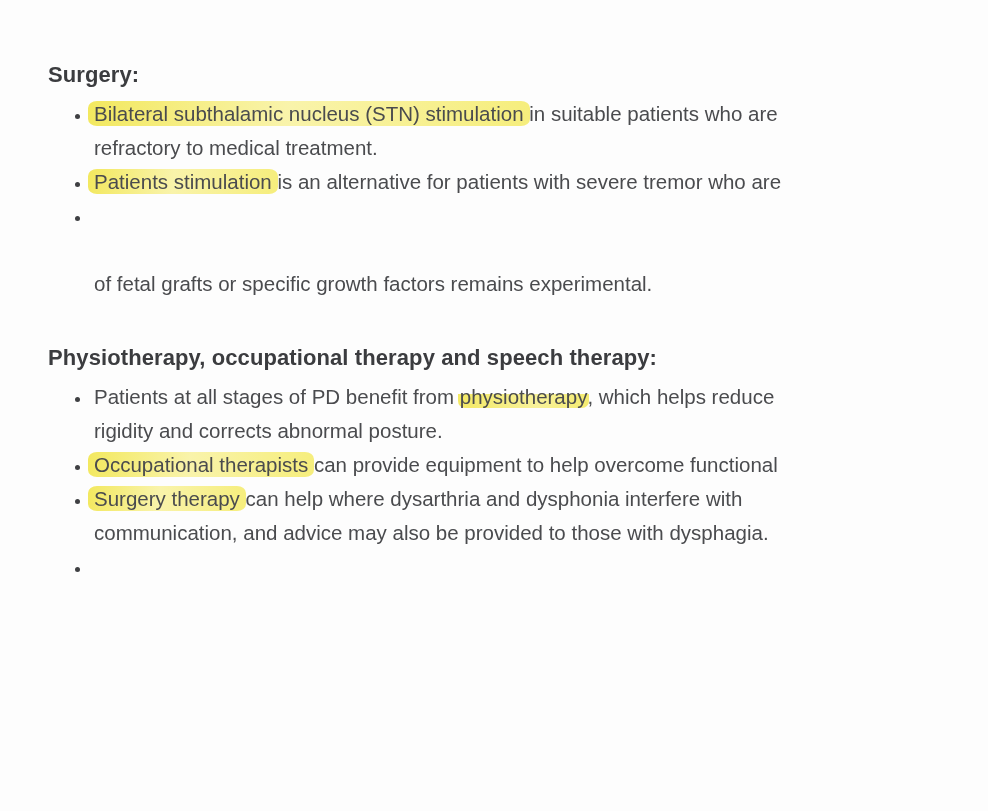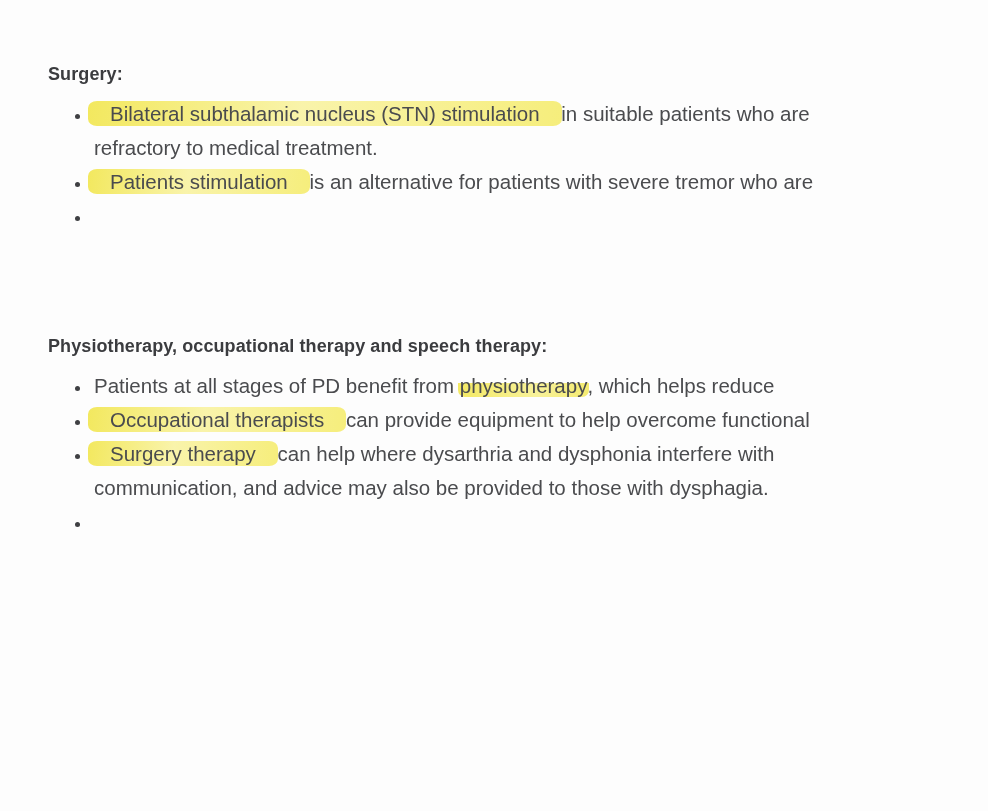--- a/index.html
+++ b/index.html
@@ -12,29 +12,29 @@
     width: 988px;
     height: 811px;
     overflow: hidden;
     background: #fdfdfd;
     font-family: "Liberation Sans", "DejaVu Sans", sans-serif;
     color: #48494c;
     box-sizing: border-box;
     padding: 60px 38px 0 48px;
   }
   .section-heading {
-    font-size: 18px;
+    font-size: 22px;
     line-height: 29px;
     font-weight: 700;
     color: #3b3c3f;
     margin: 0 0 8px 0;
     letter-spacing: 0.1px;
   }
   .section + .section {
-    margin-top: 65px;
+    margin-top: 42px;
   }
   ul.bullet-list {
     margin: 0;
     padding: 0 0 0 44px;
     list-style: disc outside;
     width: 862px;
     box-sizing: border-box;
   }
   ul.bullet-list li {
     font-size: 20.5px;
@@ -46,21 +46,21 @@
     color: #3f4043;
     font-size: 18px;
   }
   
   .hl {
     background-image: linear-gradient(97deg,
       rgba(242,231,86,0.95) 0%,
       rgba(248,241,150,0.80) 45%,
       rgba(245,236,110,0.90) 100%);
     border-radius: 9px / 7px;
-    padding: 1px 22px;
+    padding: 1px 6px;
     margin: -1px -6px;
   }
   
   .hl-low {
     background-image: linear-gradient(94deg,
       rgba(243,232,92,0.95) 0%,
       rgba(247,240,140,0.88) 60%,
       rgba(244,234,100,0.92) 100%);
     background-repeat: no-repeat;
     background-size: 100% 14px;
@@ -73,27 +73,27 @@
 </head>
 <body>
 
 <div class="page">
 
   <div class="section">
     <h2 class="section-heading">Surgery:</h2>
     <ul class="bullet-list">
         <li><span class="hl">Bilateral subthalamic nucleus (STN) stimulation</span><span> in suitable patients who are</span><br><span>refractory to medical treatment.</span></li>
         <li><span class="hl">Patients stimulation</span><span> is an alternative for patients with severe tremor who are</span><br></li>
-        <li><br><br></li>
+        <li><br><br><span>of fetal grafts or specific growth factors remains experimental.</span></li>
       </ul>
   </div>
 
   <div class="section">
     <h2 class="section-heading">Physiotherapy, occupational therapy and speech therapy:</h2>
     <ul class="bullet-list">
-        <li><span>Patients at all stages of PD benefit from </span><span class="hl-low">physiotherapy</span><span>, which helps reduce</span><br></li>
+        <li><span>Patients at all stages of PD benefit from </span><span class="hl-low">physiotherapy</span><span>, which helps reduce</span><br><span>rigidity and corrects abnormal posture.</span></li>
         <li><span class="hl">Occupational therapists</span><span> can provide equipment to help overcome functional</span><br></li>
         <li><span class="hl">Surgery therapy</span><span> can help where dysarthria and dysphonia interfere with</span><br><span>communication, and advice may also be provided to those with dysphagia.</span></li>
         <li><br></li>
       </ul>
   </div>
 
 </div>
 
 </body></html>

